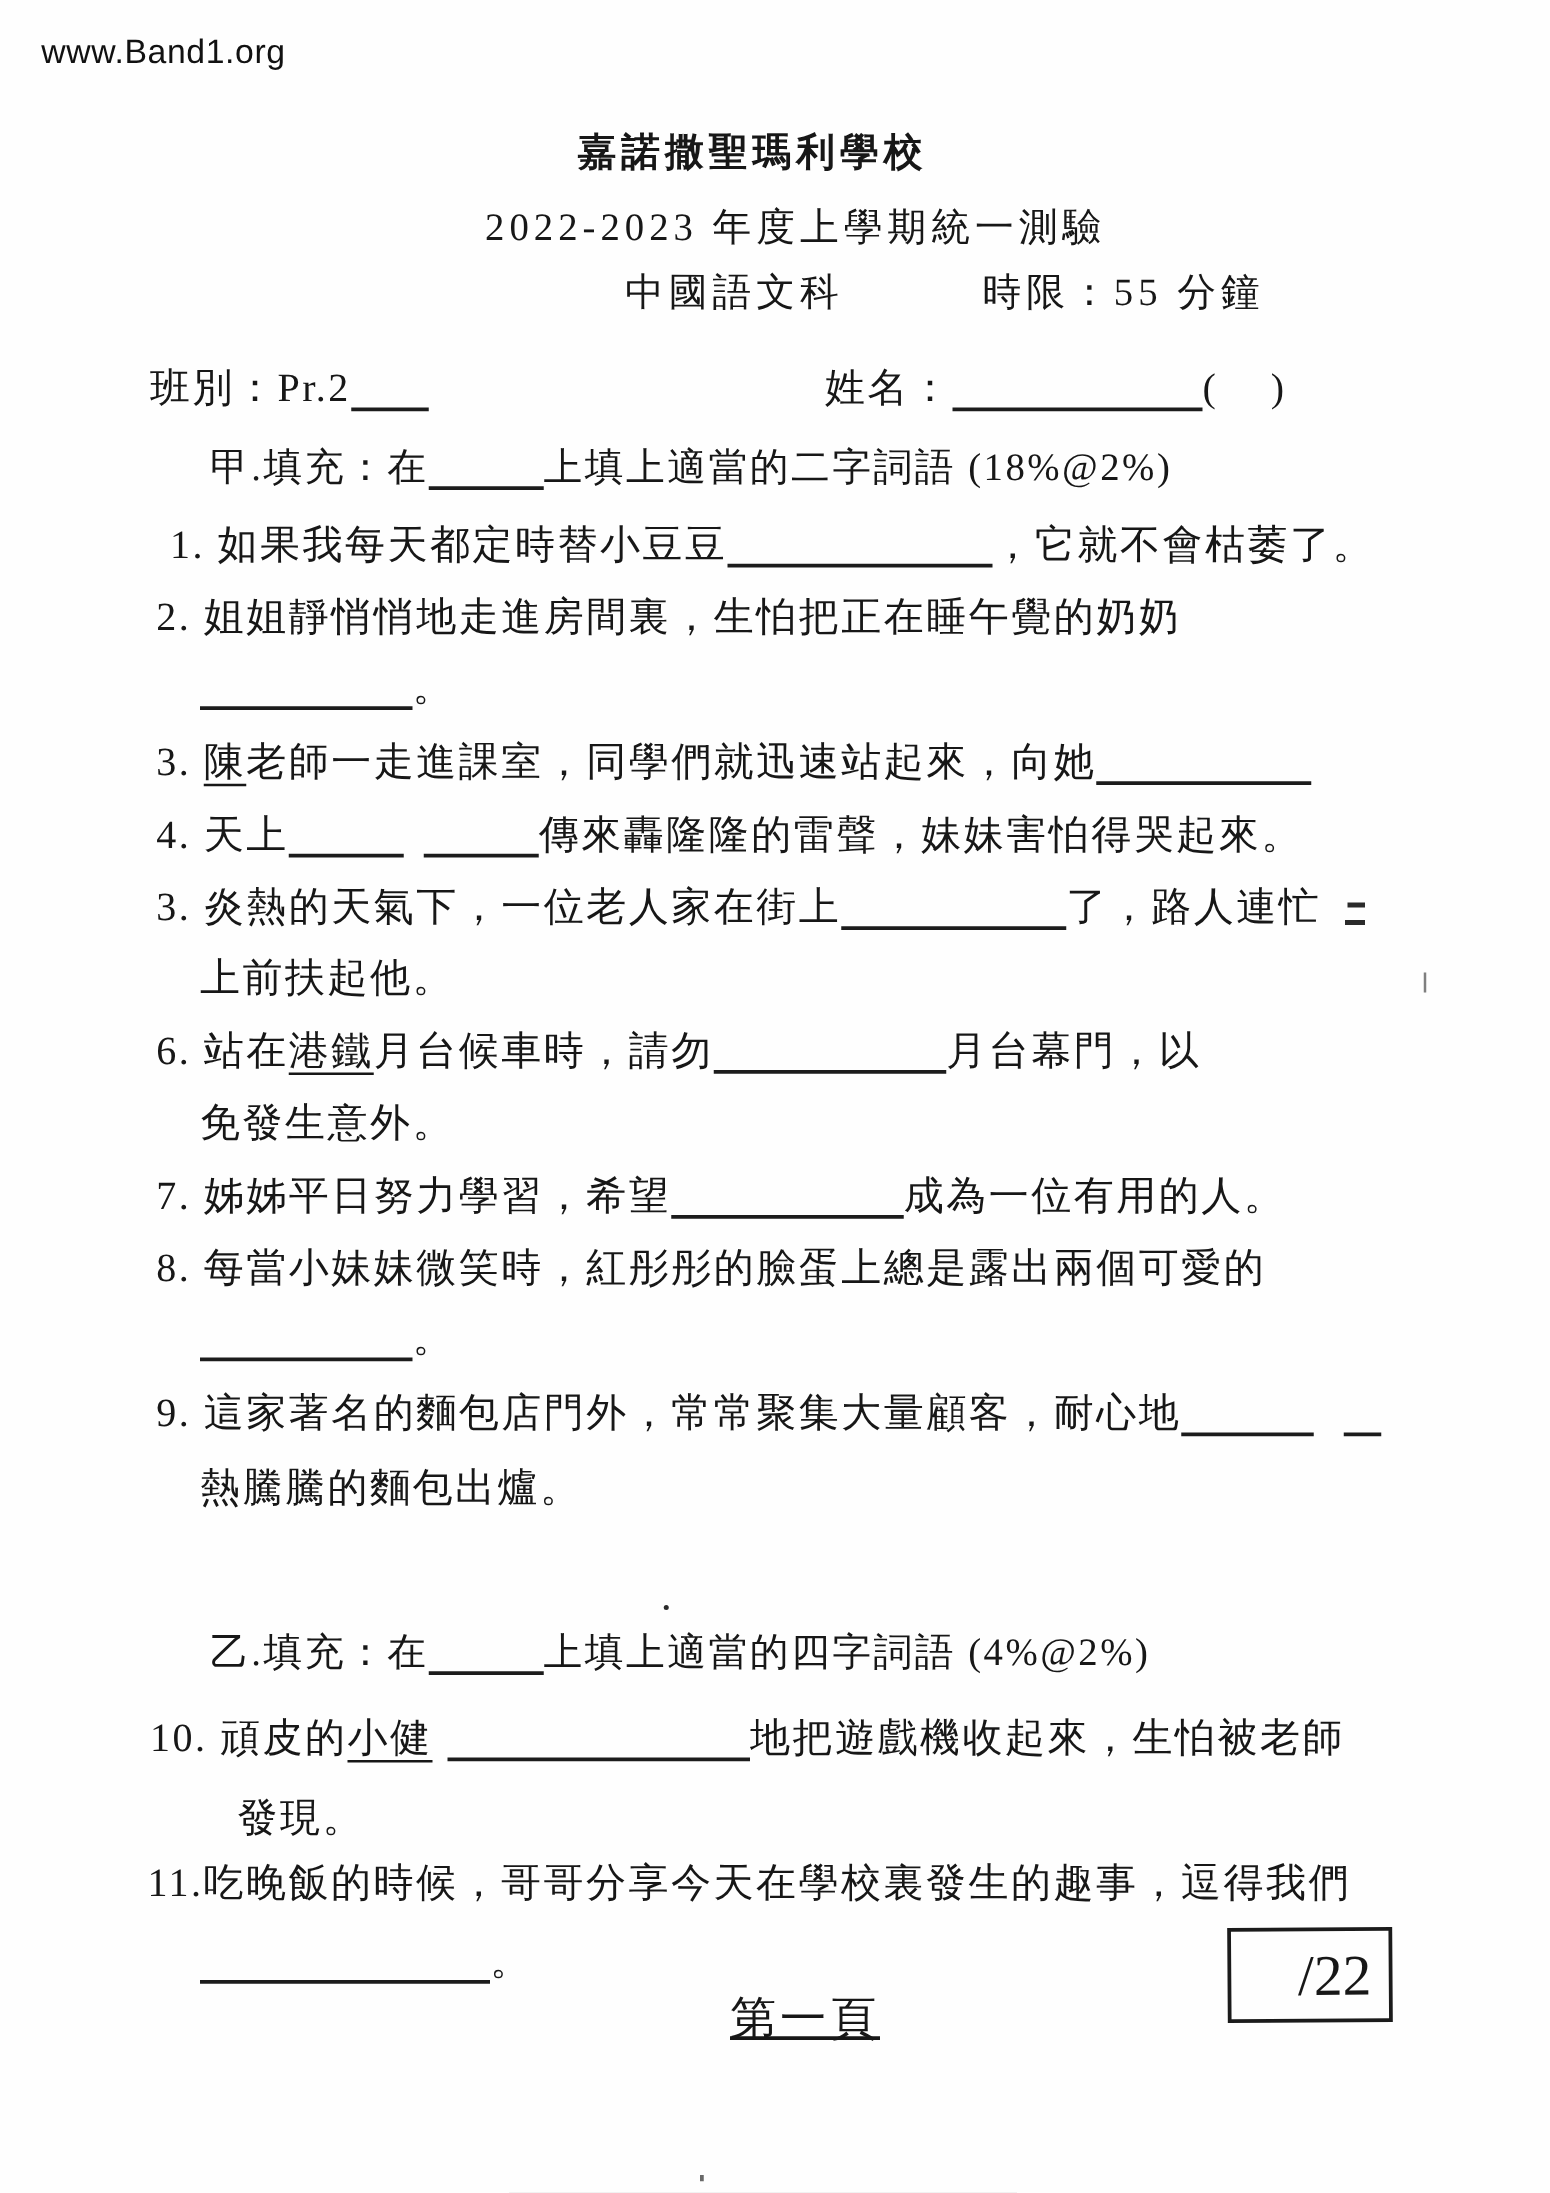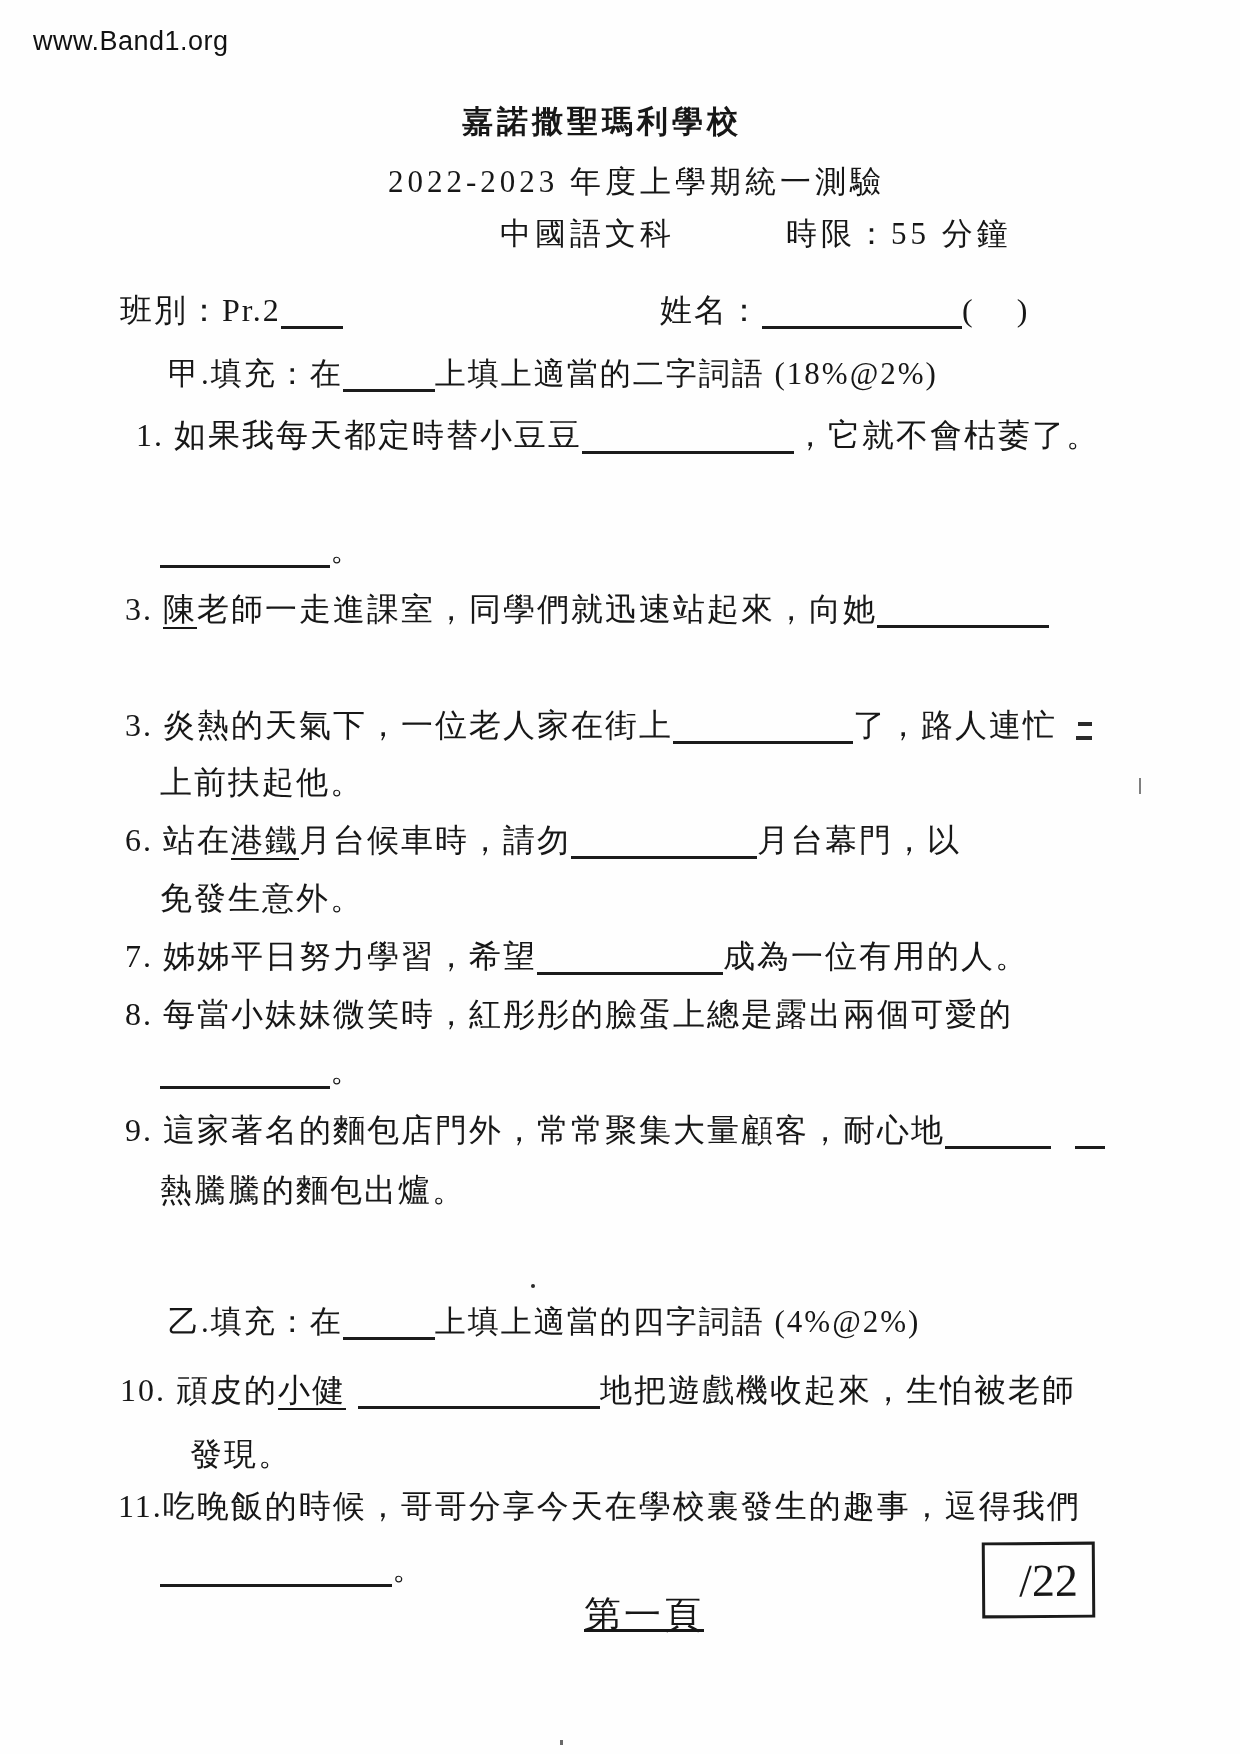--- a/index.html
+++ b/index.html
@@ -39,21 +39,21 @@
     text-decoration:underline;
     text-underline-offset:7px;
     text-decoration-thickness:2px;
   }
   .footer-line {
     position:absolute; top:1590px; left:584px;
     font-size:37px; letter-spacing:3px;text-decoration:underline;
   }
   .scorebox {
     position:absolute; top:1542px; left:982px;
-    width:113px; height:76px;
+    width:132px; height:76px;
     border:3px solid #1b1b1b;
     display:flex; align-items:center; justify-content:flex-end;
     padding-right:14px;
     font-size:46px;
     transform:rotate(-0.4deg);
   }
   
   .artifact { position:absolute; background:#2a2a2a; }
   .a-dot1 { top:1284px; left:531px; width:4px; height:4px; border-radius:2px; }
   .a-dash1 { top:722px; left:1078px; width:14px; height:4px; }
@@ -71,22 +71,24 @@
   <div class="line title-line" style="top:100px; left:462px;font-weight:bold;">嘉諾撒聖瑪利學校</div>
   <div class="line title-line" style="top:160px; left:388px;">2022-2023 年度上學期統一測驗</div>
   <div class="line title-line" style="top:212px; left:500px;">中國語文科</div>
   <div class="line title-line" style="top:212px; left:786px;">時限：55 分鐘</div>
 
   <div class="line" style="top:288px; left:120px;"><span>班別：Pr.2</span><span class="blank" style="width: 62px;"></span></div>
   <div class="line" style="top:288px; left:660px;"><span>姓名：</span><span class="blank" style="width: 200px;"></span><span>(</span><span class="gap" style="width: 42px;"></span><span>)</span></div>
 
   <div class="line hline" style="top:352px; left:120px;"><span>甲.填充：在</span><span class="blank" style="width: 92px;"></span><span>上填上適當的二字詞語 (18%@2%)</span></div>
   <div class="line" style="top:413px; left:115px;margin-left:21px;"><span>1. 如果我每天都定時替小豆豆</span><span class="blank" style="width: 212px;"></span><span>，它就不會枯萎了。</span></div>
+  <div class="line" style="top:471px; left:125px;"><span>2. 姐姐靜悄悄地走進房間裏，生怕把正在睡午覺的奶奶</span></div>
   <div class="line" style="top:527px; left:160px;"><span class="blank" style="width: 170px;"></span><span>。</span></div>
   <div class="line" style="top:587px; left:125px;"><span>3. </span><span class="uword">陳</span><span>老師一走進課室，同學們就迅速站起來，向她</span><span class="blank" style="width: 172px;"></span></div>
+  <div class="line" style="top:645px; left:125px;"><span>4. 天上</span><span class="blank" style="width: 92px;"></span><span class="gap" style="width: 16px;"></span><span class="blank" style="width: 92px;"></span><span>傳來轟隆隆的雷聲，妹妹害怕得哭起來。</span></div>
   <div class="line" style="top:703px; left:125px;"><span>3. 炎熱的天氣下，一位老人家在街上</span><span class="blank" style="width: 180px;"></span><span>了，路人連忙</span></div>
   <div class="line" style="top:760px; left:160px;"><span>上前扶起他。</span></div>
   <div class="line" style="top:818px; left:125px;"><span>6. 站在</span><span class="uword">港鐵</span><span>月台候車時，請勿</span><span class="blank" style="width: 186px;"></span><span>月台幕門，以</span></div>
   <div class="line" style="top:876px; left:160px;"><span>免發生意外。</span></div>
   <div class="line" style="top:934px; left:125px;"><span>7. 姊姊平日努力學習，希望</span><span class="blank" style="width: 186px;"></span><span>成為一位有用的人。</span></div>
   <div class="line" style="top:992px; left:125px;"><span>8. 每當小妹妹微笑時，紅彤彤的臉蛋上總是露出兩個可愛的</span></div>
   <div class="line" style="top:1048px; left:160px;"><span class="blank" style="width: 170px;"></span><span>。</span></div>
   <div class="line" style="top:1108px; left:125px;"><span>9. 這家著名的麵包店門外，常常聚集大量顧客，耐心地</span><span class="blank" style="width: 106px;"></span><span class="gap" style="width: 24px;"></span><span class="blank" style="width: 30px;"></span></div>
   <div class="line" style="top:1168px; left:160px;"><span>熱騰騰的麵包出爐。</span></div>
 

